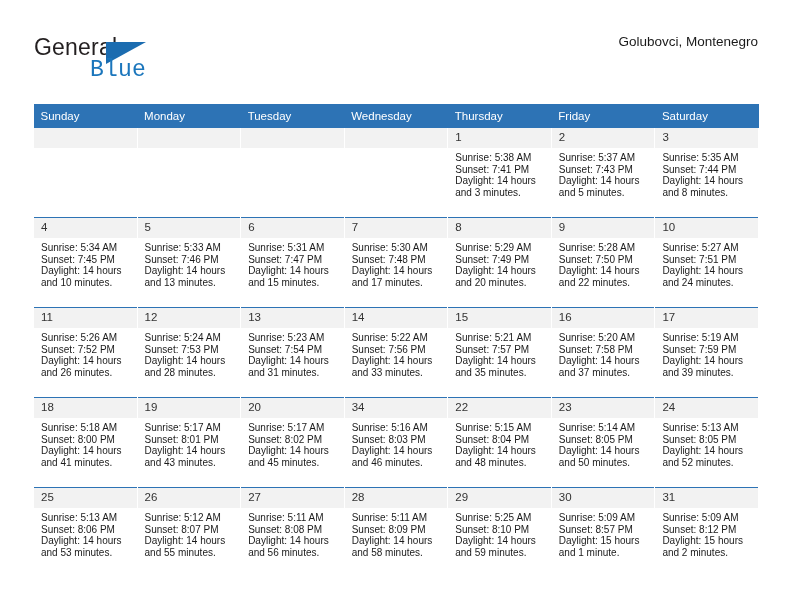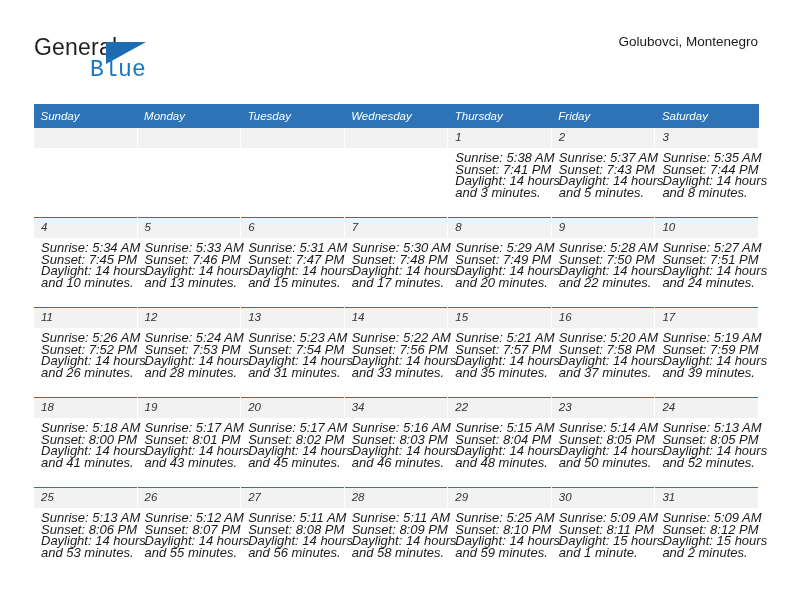--- a/index.html
+++ b/index.html
@@ -89,21 +89,20 @@
   }
 
   
   .calendar {
     position: absolute;
     left: 33px;
     top: 104px;
     width: 726px;
     border-collapse: collapse;
     table-layout: fixed;
-    font-style: italic;
   }
 
   .calendar th {
     background: #2d73b5;
     color: #ffffff;
     font-size: 11.5px;
     font-weight: normal;
     text-align: left;
     padding: 5px 0 6px 7px;
     height: 13px;
@@ -132,21 +131,21 @@
     padding: 3px 0 4px 7px;
     height: 13px;
     line-height: 13px;
   }
   .daynum.empty {
     color: transparent;
   }
 
   .cellbody {
     padding: 4px 6px 0 7px;
-    font-size: 13px;
+    font-size: 10px;
     line-height: 11.6px;
     color: #1a1a1a;
   }
   .cellbody div {
     white-space: nowrap;
   }
 </style>
 </head>
 <body>
 
@@ -462,21 +461,21 @@
               <div>Sunrise: 5:25 AM</div>
               <div>Sunset: 8:10 PM</div>
               <div>Daylight: 14 hours</div>
               <div>and 59 minutes.</div>
             </div>
           </td>
           <td>
             <span class="daynum">30</span>
             <div class="cellbody">
               <div>Sunrise: 5:09 AM</div>
-              <div>Sunset: 8:11 PM</div>
+              <div>Sunset: 8:57 PM</div>
               <div>Daylight: 15 hours</div>
               <div>and 1 minute.</div>
             </div>
           </td>
           <td>
             <span class="daynum">31</span>
             <div class="cellbody">
               <div>Sunrise: 5:09 AM</div>
               <div>Sunset: 8:12 PM</div>
               <div>Daylight: 15 hours</div>

